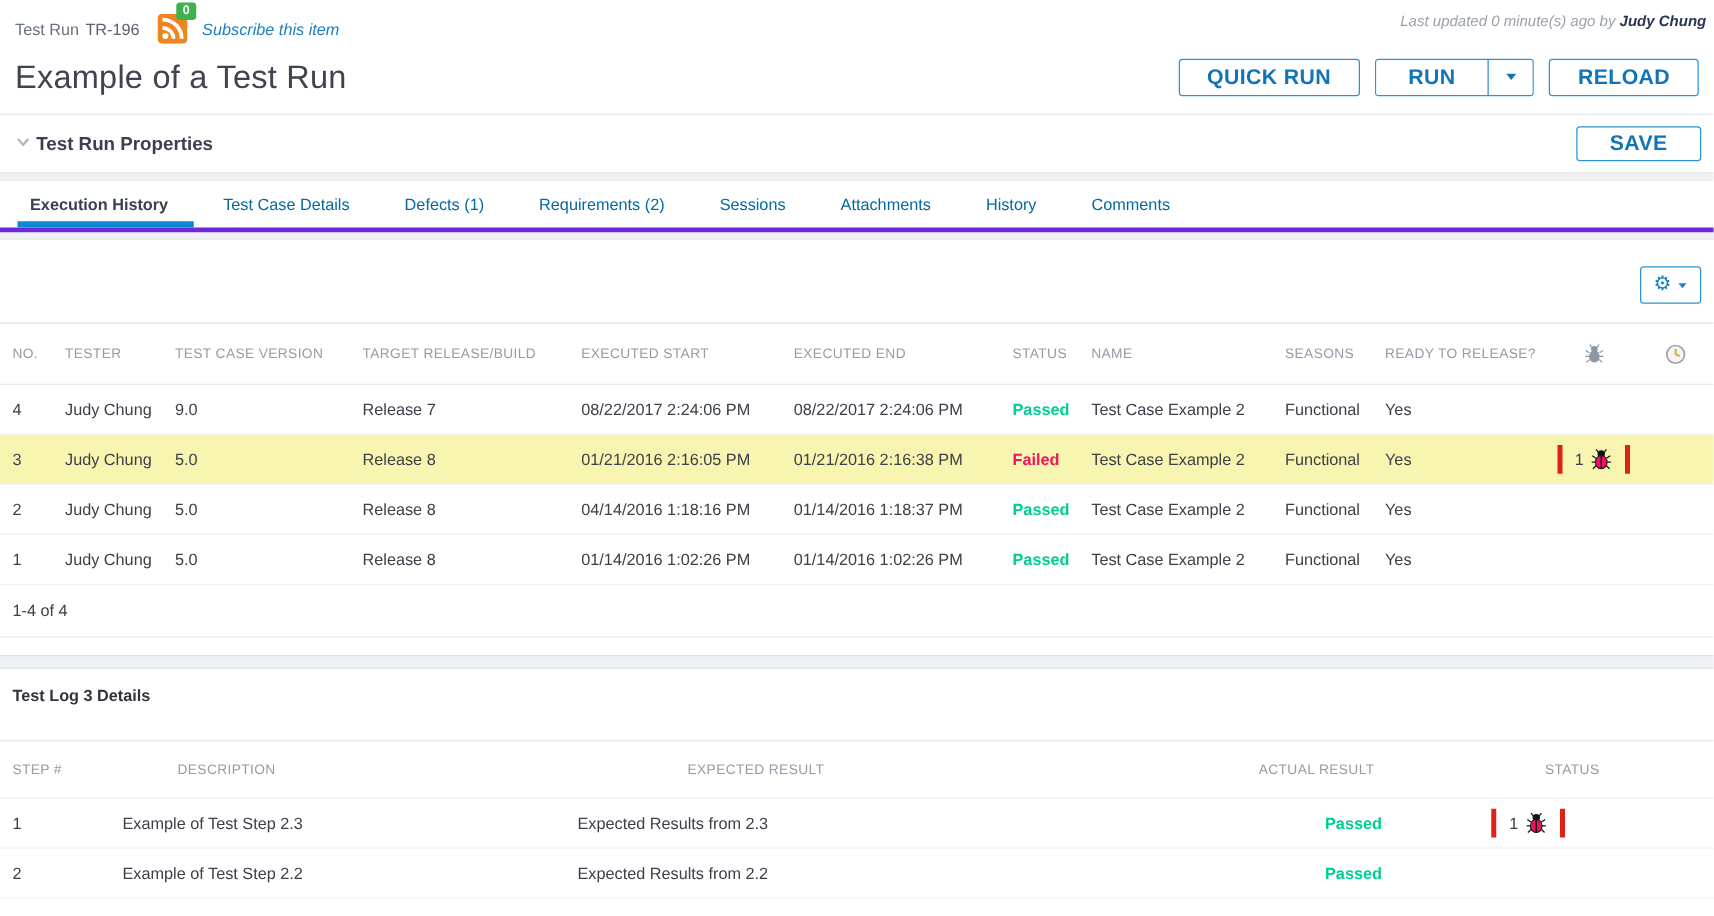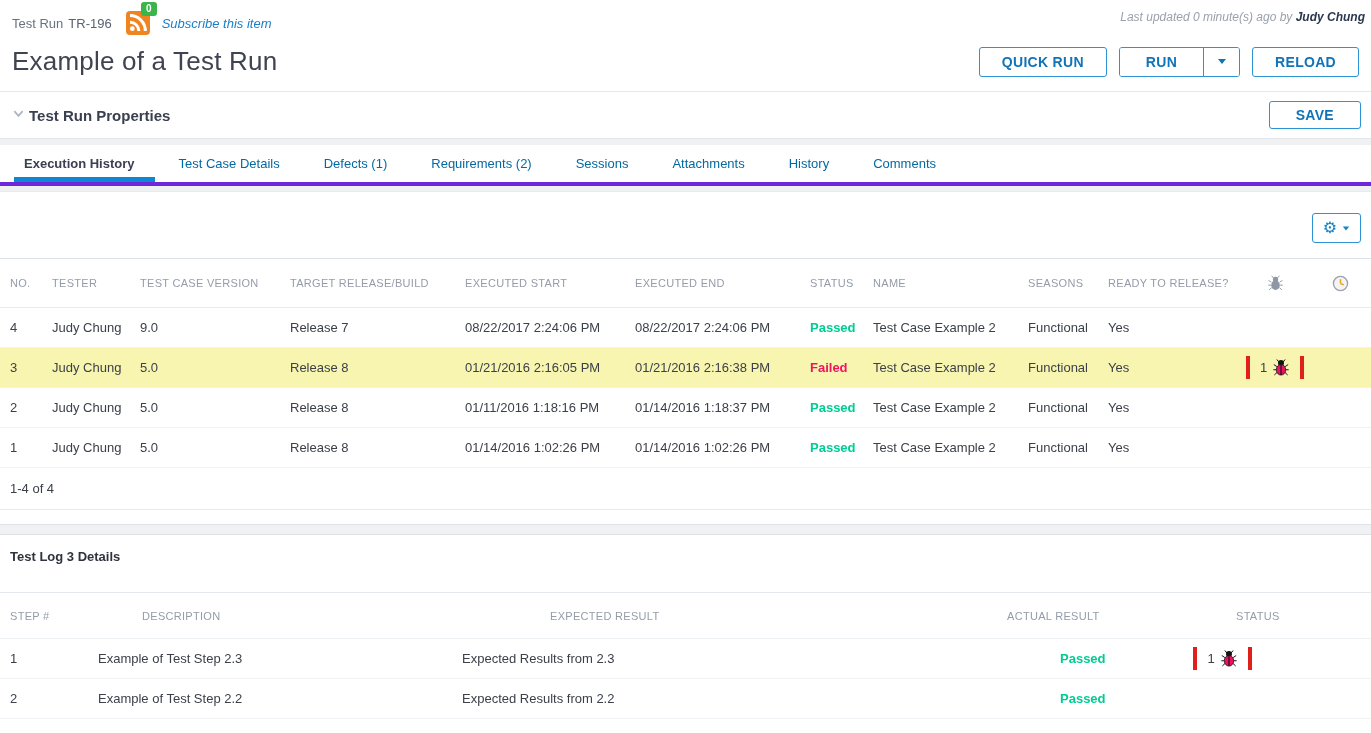--- a/index.html
+++ b/index.html
@@ -14,21 +14,21 @@
   .rss-wrap { position:relative; width:24px; height:24px; margin-right:12px; }
   .rss-badge { position:absolute; top:-9px; right:-7px; background:#3cb44b; color:#fff;
     font-size:10px; font-weight:bold; padding:1px 5px 2px; border-radius:3px; line-height:11px; }
   .subscribe-link { font-size:13px; font-style:italic; color:#1a7fc6; text-decoration:none; }
   .last-updated { position:absolute; right:6px; top:10px; font-size:12px; font-style:italic; color:#9aa1ac; }
   .last-updated b { color:#29374e; font-style:italic; }
   .title-line { display:flex; align-items:center; justify-content:space-between; margin-top:8px; }
   .page-title { font-size:26px; font-weight:400; color:#3f4450; letter-spacing:.2px; }
   .title-buttons { display:flex; gap:12px; padding-right:0; }
   .btn { background:#fff; border:1px solid #2e93d4; color:#1173b8; font-weight:bold;
-    font-size:14px; letter-spacing:.3px; border-radius:3px; height:30px; padding:0 22px;
+    font-size:17px; letter-spacing:.3px; border-radius:3px; height:30px; padding:0 22px;
     cursor:pointer; font-family:inherit; display:flex; align-items:center; justify-content:center; }
   .split-btn { display:flex; border:1px solid #2e93d4; border-radius:3px; height:30px; overflow:hidden; }
   .split-btn .main { border:none; height:100%; padding:0 26px; border-radius:0; }
   .split-btn .caret-part { border:none; border-left:1px solid #2e93d4; height:100%; width:36px;
     background:#fff; color:#1173b8; display:flex; align-items:center; justify-content:center; cursor:pointer; }
   .caret-down { width:0; height:0; border-left:4px solid transparent; border-right:4px solid transparent;
     border-top:5px solid currentColor; display:inline-block; }
 
   
   .divider { border-top:1px solid #e5e8ec; }
@@ -230,21 +230,21 @@
           </svg>
         </span>
       </div>
       <div class="td"></div>
     </div>
     <div class="exec-grid row">
       <div class="td">2</div>
       <div class="td">Judy Chung</div>
       <div class="td">5.0</div>
       <div class="td">Release 8</div>
-      <div class="td">01/11/2016 1:18:16 PM</div>
+      <div class="td">04/14/2016 1:18:16 PM</div>
       <div class="td">01/14/2016 1:18:37 PM</div>
       <div class="td passed">Passed</div>
       <div class="td">Test Case Example 2</div>
       <div class="td">Functional</div>
       <div class="td">Yes</div>
       <div class="td center">
         
       </div>
       <div class="td"></div>
     </div>

